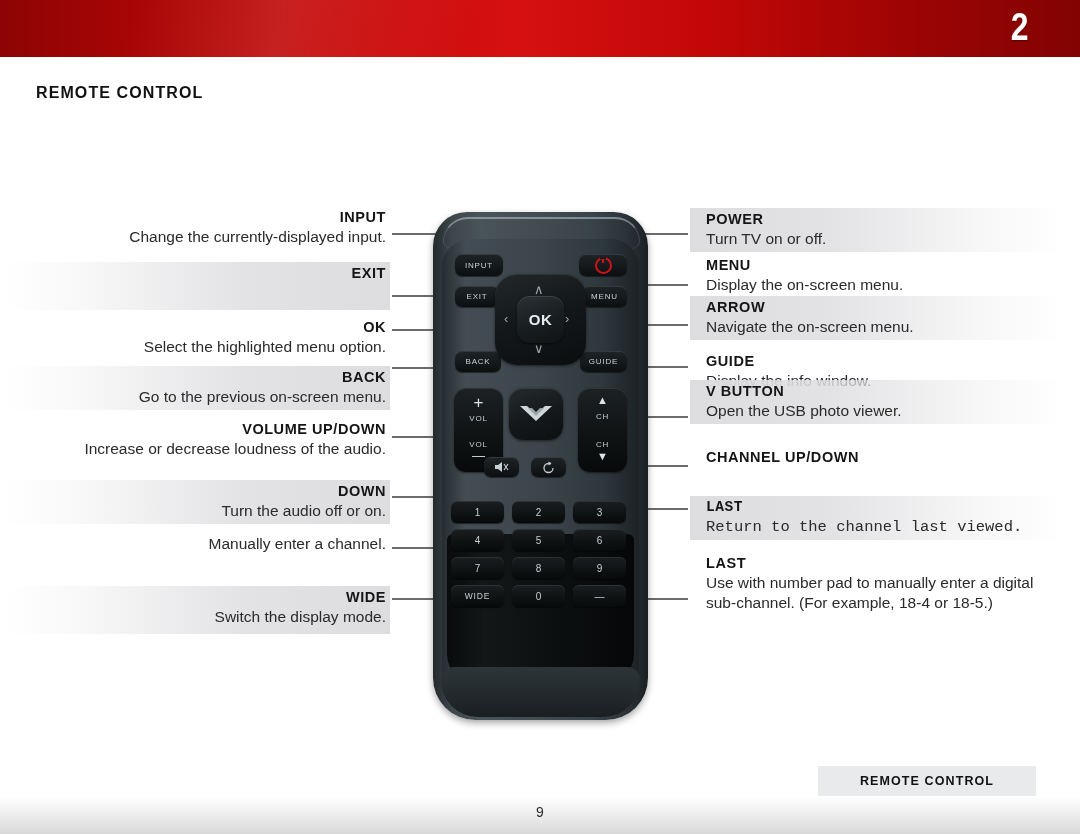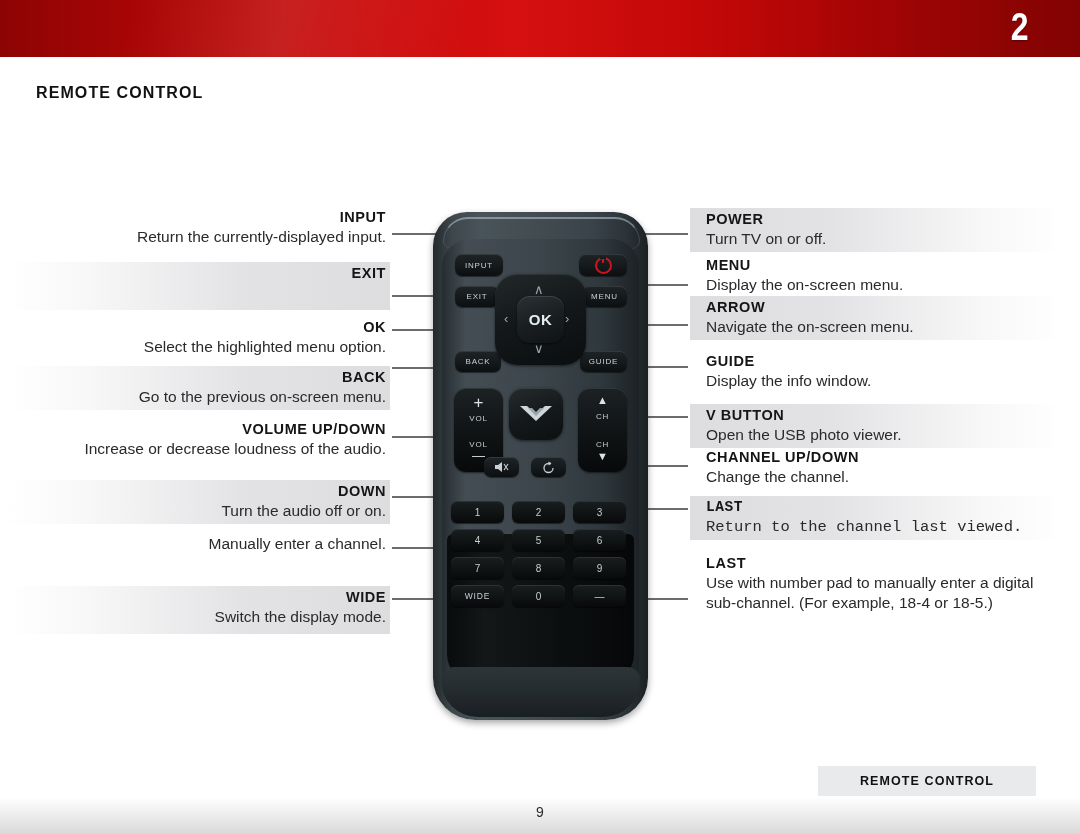--- a/index.html
+++ b/index.html
@@ -148,21 +148,21 @@
 
 <div id="header">
   <div id="chapter-badge">2</div>
 </div>
 
 <div id="section-title">REMOTE CONTROL</div>
 
 <div id="left-col" class="col">
     <div class="callout" style="top: 206px; height: 50px;">
       <div class="title">INPUT</div>
-      <div class="desc">Return the currently-displayed input.</div>
+      <div class="desc">Change the currently-displayed input.</div>
     </div>
     <div class="callout shaded" style="top: 262px; height: 48px;">
       <div class="title">EXIT</div>
     </div>
     <div class="callout" style="top: 316px; height: 48px;">
       <div class="title">OK</div>
       <div class="desc">Select the highlighted menu option.</div>
     </div>
     <div class="callout shaded" style="top: 366px; height: 44px;">
       <div class="title">BACK</div>
@@ -195,27 +195,26 @@
       <div class="desc">Display the on-screen menu.</div>
     </div>
     <div class="callout shaded" style="top: 296px; height: 44px;">
       <div class="title">ARROW</div>
       <div class="desc">Navigate the on-screen menu.</div>
     </div>
     <div class="callout" style="top: 350px; height: 44px;">
       <div class="title">GUIDE</div>
       <div class="desc">Display the info window.</div>
     </div>
-    <div class="callout shaded" style="top: 404px; height: 44px;">
+    <div class="callout shaded" style="top: 380px; height: 44px;">
       <div class="title">V BUTTON</div>
       <div class="desc">Open the USB photo viewer.</div>
     </div>
     <div class="callout" style="top: 446px; height: 44px;">
       <div class="title">CHANNEL UP/DOWN</div>
-      <div class="desc">Change the channel.</div>
     </div>
     <div class="callout shaded" style="top: 496px; height: 44px; font-family: Liberation Mono, monospace;">
       <div class="title">LAST</div>
       <div class="desc">Return to the channel last viewed.</div>
     </div>
     <div class="callout" style="top: 552px; height: 76px;">
       <div class="title">LAST</div>
       <div class="desc">Use with number pad to manually enter a digital sub-channel. (For example, 18-4 or 18-5.)</div>
     </div>
   </div>

